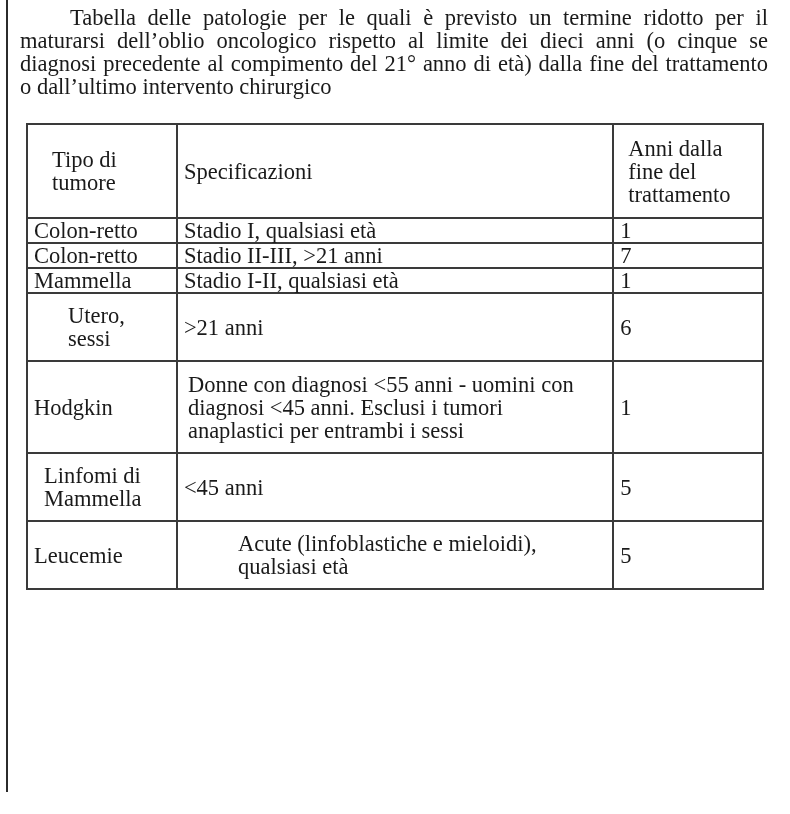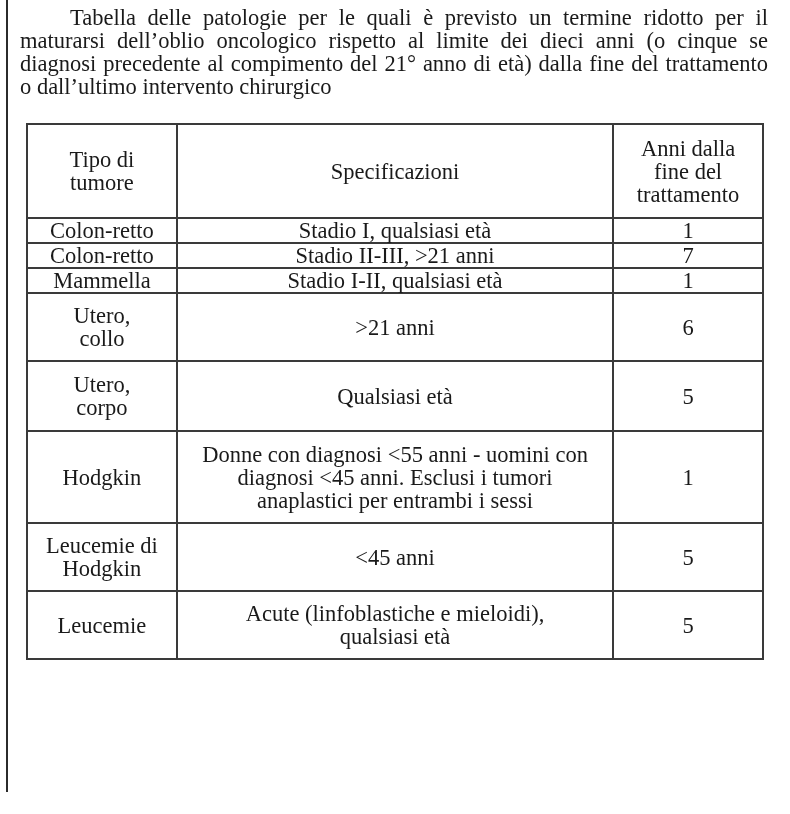--- a/index.html
+++ b/index.html
@@ -4,21 +4,21 @@
 <style>
   html, body { margin:0; padding:0; background:#ffffff; }
   body { width:790px; height:814px; position:relative; overflow:hidden;
          font-family:"Liberation Serif","DejaVu Serif",serif; color:#1a1a1a; }
   .margin-rule { position:absolute; left:6px; top:0; width:2px; height:792px; background:#2b2b2b; }
   .caption { position:absolute; left:20px; top:6px; width:748px;
              font-size:22.5px; line-height:23px; text-align:justify; }
   .caption p { margin:0; text-indent:50px; text-align:justify; text-align-last:left;font-family:Liberation Serif, serif; }
   table.t { position:absolute; left:26px; top:123px; width:738px;
             border-collapse:collapse; font-size:22.5px; line-height:23px; }
-  table.t td, table.t th { border:2px solid #3a3a3a; text-align:center; vertical-align:middle;
+  table.t td, table.t th { border:2px solid #3a3a3a; text-align:left; vertical-align:middle;
             font-weight:normal; padding:0 6px;margin-left:41px; }
   col.c1 { width:150px; } col.c2 { width:438px; } col.c3 { width:150px; }
   tr.h  { height:94px; }
   tr.r1 { height:24px; }
   tr.r2 { height:68px; }
   tr.r3 { height:70px; }
   tr.r4 { height:92px; }
 </style>
 </head>
 <body>
@@ -50,36 +50,31 @@
     <td>Colon-retto</td>
     <td>Stadio II-III, &gt;21 anni</td>
     <td>7</td>
   </tr>
   <tr class="r1">
     <td>Mammella</td>
     <td>Stadio I-II, qualsiasi età</td>
     <td>1</td>
   </tr>
   <tr class="r2">
-    <td style="padding:0 40px;">Utero, collo</td>
+    <td style="padding:0 40px;">Utero, sessi</td>
     <td>&gt;21 anni</td>
     <td>6</td>
-  </tr>
-  <tr class="r3">
-    <td style="padding:0 40px;">Utero, corpo</td>
-    <td>Qualsiasi età</td>
-    <td>5</td>
   </tr>
   <tr class="r4">
     <td>Hodgkin</td>
     <td style="padding:10px 10px;">Donne con diagnosi &lt;55 anni - uomini con diagnosi &lt;45 anni. Esclusi i tumori anaplastici per entrambi i sessi</td>
     <td>1</td>
   </tr>
   <tr class="r2">
-    <td style="padding:0 16px;">Leucemie di Hodgkin</td>
+    <td style="padding:0 16px;">Linfomi di Mammella</td>
     <td>&lt;45 anni</td>
     <td>5</td>
   </tr>
   <tr class="r2">
     <td>Leucemie</td>
     <td style="padding:0 60px;">Acute (linfoblastiche e mieloidi), qualsiasi età</td>
     <td>5</td>
   </tr>
 </tbody>
   </table>

